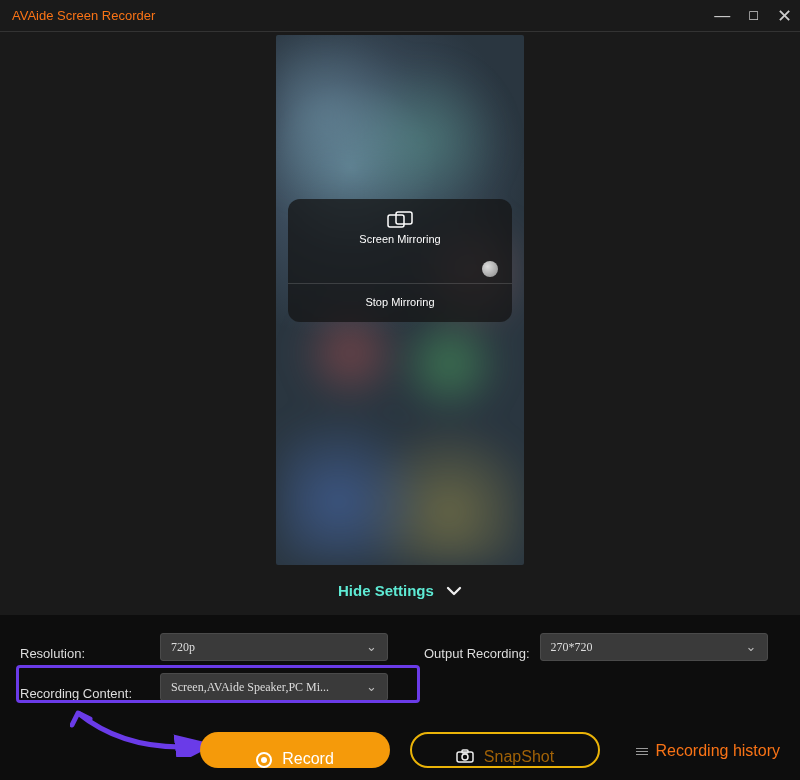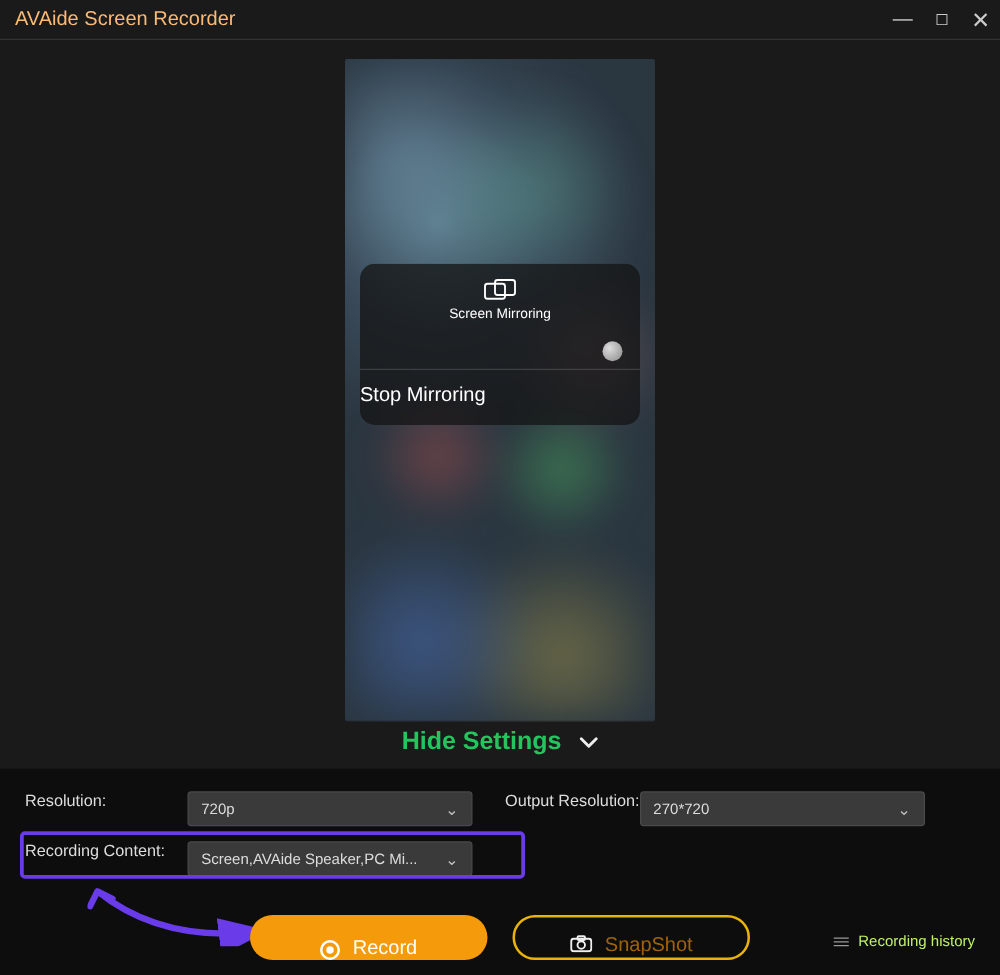--- a/index.html
+++ b/index.html
@@ -12,35 +12,35 @@
   position: relative;
 }
 .titlebar {
   height: 32px;
   display: flex;
   align-items: center;
   justify-content: space-between;
   padding: 0 8px 0 12px;
   border-bottom: 1px solid #333;
 }
-.titlebar .title { font-size: 16px; color: #fdba74; }
+.titlebar .title { font-size: 13px; color: #f97316; }
 .win-controls { display: flex; gap: 18px; align-items: center; }
 .win-controls span { font-size: 16px; color: #ccc; cursor: pointer; }
 
 .preview-area {
   position: absolute;
   top: 33px; left: 0; right: 0;
   height: 562px;
   display: flex;
   justify-content: center;
   align-items: flex-start;
 }
 .phone-mirror {
   width: 248px; height: 530px;
-  margin-top: 14px;
+  margin-top: 2px;
   background: radial-gradient(circle at 30% 25%, #5a7a8a 0%, #3a4a5a 20%, #2a3640 40%),
               radial-gradient(circle at 70% 70%, #6a5a8a 0%, #3a3a5a 25%, #202830 50%),
               linear-gradient(135deg, #2a3640 0%, #1f2830 50%, #2a2a3a 100%);
   filter: blur(0px);
   position: relative;
   overflow: hidden;
   border-radius: 2px;
 }
 .phone-mirror::before {
   content: "";
@@ -96,66 +96,69 @@
 .switch-row {
   display: flex; justify-content: flex-end;
   padding: 6px 14px 6px;
 }
 .switch-row .knob {
   width: 16px; height: 16px; border-radius: 50%;
   background: radial-gradient(circle at 35% 35%, #ddd, #888);
 }
 .mirror-panel .stop {
   border-top: 1px solid rgba(255,255,255,0.15);
-  font-size: 16px;
+  text-align: center;
+  font-size: 11px;
   padding: 12px 0 14px;
 }
 
 .hide-settings {
   position: absolute;
   left: 0; right: 0;
   top: 582px;
   text-align: center;
-  font-size: 20px;
+  font-size: 15px;
   font-weight: 600;
-  color: #22c55e;
+  color: #5eead4;
   cursor: pointer;
 }
 .hide-settings .chev { margin-left: 8px; }
 
 .settings-bar {
   position: absolute;
   top: 615px; left: 0; right: 0;
   height: 165px;
   background: #0d0d0d;
   padding: 18px 20px 14px 20px;
 }
 .settings-row {
   display: flex;
-  align-items: flex-start;
+  align-items: flex-end;
   margin-bottom: 12px;
+  gap: 10px;
 }
 .label {
   font-size: 13px; color: #ddd;
   width: 130px;
 }
 .label.right { width: auto; margin-left: 26px; }
 .select {
   background: #3a3a3a;
   border: 1px solid #4a4a4a;
   border-radius: 3px;
   height: 28px;
   display: flex;
   align-items: center;
   justify-content: space-between;
   padding: 0 10px;
   font-size: 12px;
   color: #ddd;
   cursor: pointer;
   position: relative;
+  font-family: Liberation Serif, serif;
 }
 .select .caret { font-size: 13px; color: #bbb; }
 .sel-resolution { width: 228px; }
 .sel-output { width: 228px; }
 .sel-content { width: 228px; }
 
 .highlight-box {
   position: absolute;
   border: 3px solid #6a3be8;
   border-radius: 4px;
@@ -213,22 +216,22 @@
   border: 2px solid #eab308;
   color: #a16207;
   width: 190px;
 }
 .btn-snapshot .cam-icon { font-size: 15px; }
 
 .rec-history {
   position: absolute;
   right: 20px;
   bottom: 20px;
-  font-size: 12px;
-  color: #bef264;
+  font-size: 16px;
+  color: #f97316;
   display: flex;
   align-items: center;
   gap: 8px;
   cursor: pointer;
 }
 .rec-history .list-icon {
   display: inline-flex; flex-direction: column; gap: 2px;
 }
 .rec-history .list-icon i {
   display: block; width: 12px; height: 1px; background: #999;
@@ -274,21 +277,21 @@
 </div>
 
 <div class="settings-bar">
 
   <div class="settings-row">
     <div class="label">Resolution:</div>
     <div class="select sel-resolution">
       <span>720p</span>
       <span class="caret">⌄</span>
     </div>
-    <div class="label right">Output Resolution:</div>
+    <div class="label right">Output Recording:</div>
     <div class="select sel-output">
       <span>270*720</span>
       <span class="caret">⌄</span>
     </div>
   </div>
 
   <div class="settings-row" style="margin-top:4px">
     <div class="label">Recording Content:</div>
     <div class="select sel-content">
       <span>Screen,AVAide Speaker,PC Mi...</span>

